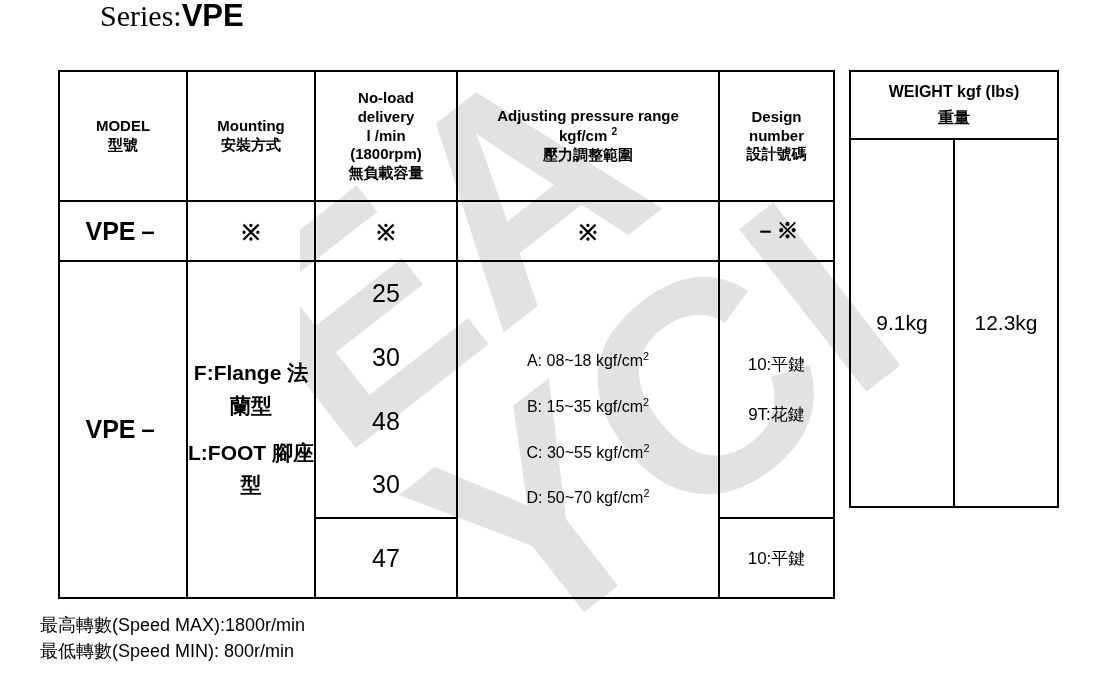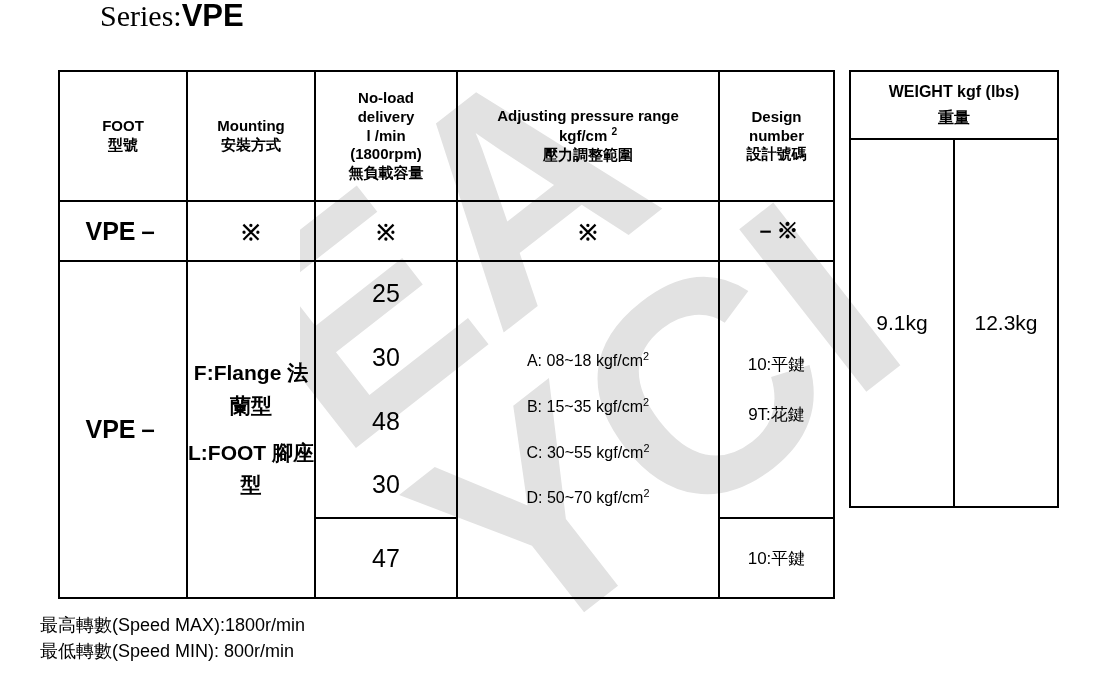--- a/index.html
+++ b/index.html
@@ -197,21 +197,21 @@
     <colgroup>
       <col class="col-model">
       <col class="col-mount">
       <col class="col-noload">
       <col class="col-press">
       <col class="col-design">
     </colgroup>
     <tbody>
       <tr>
         <td class="hdr">
-          <span class="en">FOOT</span>
+          <span class="en">MODEL</span>
           <span class="zh">型號</span>
         </td>
         <td class="hdr">
           <span class="en">Mounting</span>
           <span class="zh">安裝方式</span>
         </td>
         <td class="hdr">
           <span class="en">No-load</span>
           <span class="en">delivery</span>
           <span class="en">l /min</span>

